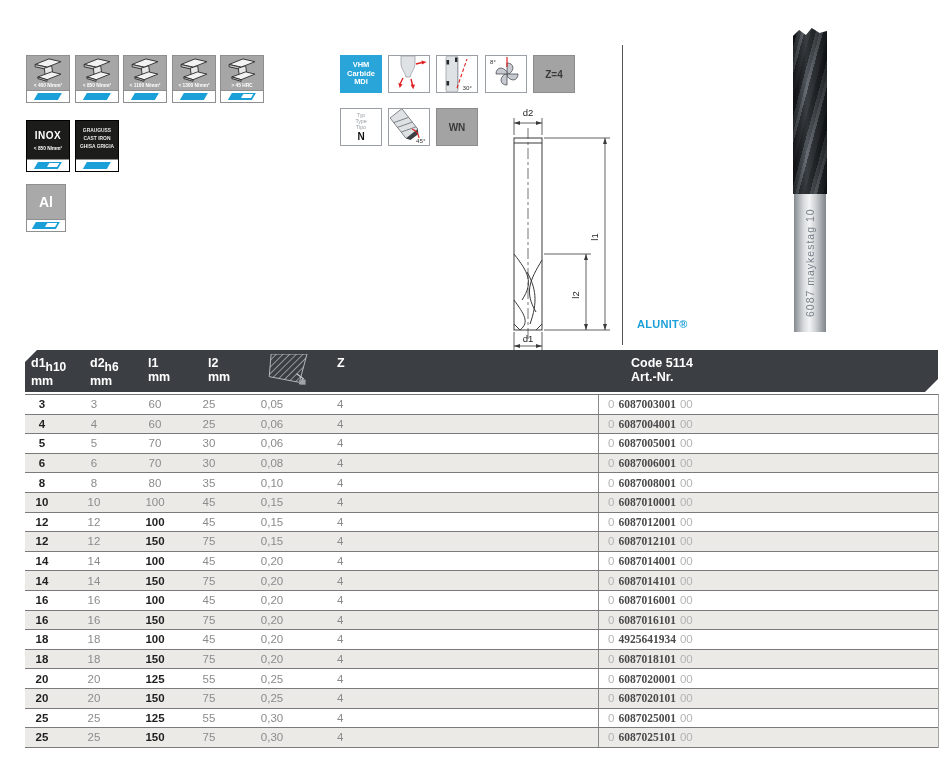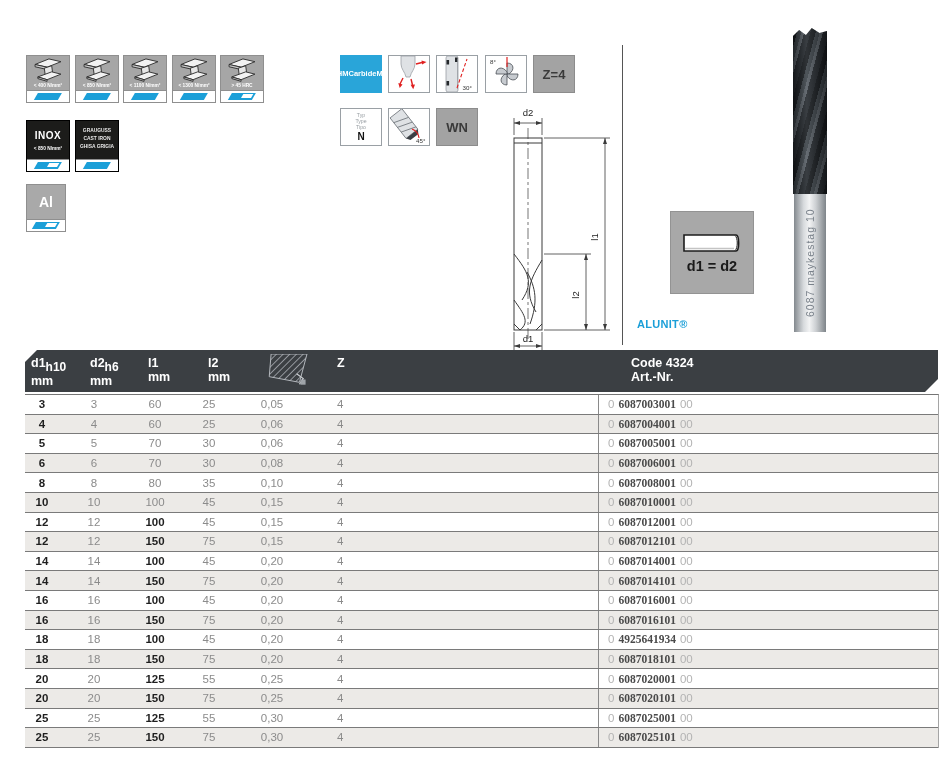--- a/index.html
+++ b/index.html
@@ -23,24 +23,24 @@
   .inox-sub{font-size:4.8px;font-weight:bold;text-align:center;margin-top:5px;}
   .gg-line{font-size:4.9px;font-weight:bold;text-align:center;line-height:8px;color:#e8e8e8;}
   .gg-wrap{flex:1;display:flex;flex-direction:column;justify-content:center;padding-bottom:2px;}
   .albox{position:absolute;left:26px;top:184px;width:40px;height:48px;background:#a9a9a9;
        border:1px solid #8f8f8f;box-sizing:border-box;display:flex;flex-direction:column;}
   .al-title{flex:1;display:flex;align-items:center;justify-content:center;
        color:#fff;font-size:14px;font-weight:bold;text-align:center;}
 
   
   .feat{position:absolute;width:42px;height:38px;box-sizing:border-box;}
-  .vhm{background:#29a5d9;color:#fff;display:flex;flex-direction:row;align-items:center;
+  .vhm{background:#29a5d9;color:#fff;display:flex;flex-direction:column;align-items:center;
        justify-content:center;font-size:7.5px;font-weight:bold;line-height:8.6px;}
   .whitebox{background:#fff;border:1px solid #9aa0a5;}
-  .graybox{background:#a3a3a3;border:1px solid #8c8c8c;color:#3a3a3a;font-weight:bold;font-size:13px;
+  .graybox{background:#a3a3a3;border:1px solid #8c8c8c;color:#3a3a3a;font-weight:bold;font-size:10px;
        display:flex;align-items:center;justify-content:center;}
   .typ-small{font-size:5.2px;color:#9aa0a5;text-align:center;line-height:6px;margin-top:3px;}
   .typ-n{font-size:10px;font-weight:bold;color:#111;text-align:center;margin-top:1px;}
 
   
   .drawing{position:absolute;left:494px;top:102px;}
   .divider-v{position:absolute;left:622px;top:45px;width:1px;height:300px;background:#555;}
 
   
   .shankbox{position:absolute;left:670px;top:211px;width:84px;height:83px;background:#a8a8a8;
@@ -300,28 +300,20 @@
         <path d="M48 244 l-6 -2 v4 Z"></path>
     </g>
     <text x="34" y="14" font-size="9.5" fill="#222" text-anchor="middle">d2</text>
     <text x="104" y="135" font-size="9.5" fill="#222" text-anchor="middle" transform="rotate(-90 104 135)">l1</text>
     <text x="85" y="193" font-size="9.5" fill="#222" text-anchor="middle" transform="rotate(-90 85 193)">l2</text>
     <text x="34" y="240" font-size="9.5" fill="#222" text-anchor="middle">d1</text>
   </svg>
 
   <div class="divider-v"></div>
 
-  <div class="shankbox">
-    <svg width="66" height="24" viewBox="0 0 66 24">
-      <path d="M5 4 H57 c3.5 0 3.5 16 0 16 H5 Z" fill="#fff" stroke="#1c1c1c" stroke-width="1.6"></path>
-      <path d="M56 4.5 c3 2 3 13 0 15" fill="none" stroke="#1c1c1c" stroke-width="1"></path>
-      <line x1="6" y1="17.5" x2="55" y2="17.5" stroke="#c4c4c4" stroke-width="1.4"></line>
-    </svg>
-    <div class="shanknote">d1 = d2</div>
-  </div>
   <div class="brand">ALUNIT®</div>
 
   <div class="photo">
     <div class="flutes"></div>
     <div class="shank2">
       <div class="mark">6087 maykestag 10</div>
     </div>
   </div>
 
   <div class="thead">
@@ -350,21 +342,21 @@
           </defs>
         <path d="M2 0 L40 0 L32 30 L0 24 Z" fill="url(#hp)" stroke="#b9bdc2" stroke-width="1"></path>
         <path d="M29 21 l7 5 -4 6" fill="none" stroke="#caced2" stroke-width="1.3"></path>
         <rect x="33" y="27" width="5.5" height="5.5" fill="#9fa4a9"></rect>
       </svg>
     </div>
     <div class="h" style="left:312px">
       <span>Z</span>
     </div>
     <div class="h" style="left:606px">
-      <span>Code 4324</span><br>
+      <span>Code 5114</span><br>
       <span>Art.-Nr.</span>
     </div>
   </div>
 
   <div class="tbody">
     <div class="trow">
       <span class="c c1">3</span>
       <span class="c c2">3</span>
       <span class="c c3">60</span>
       <span class="c c4">25</span>

